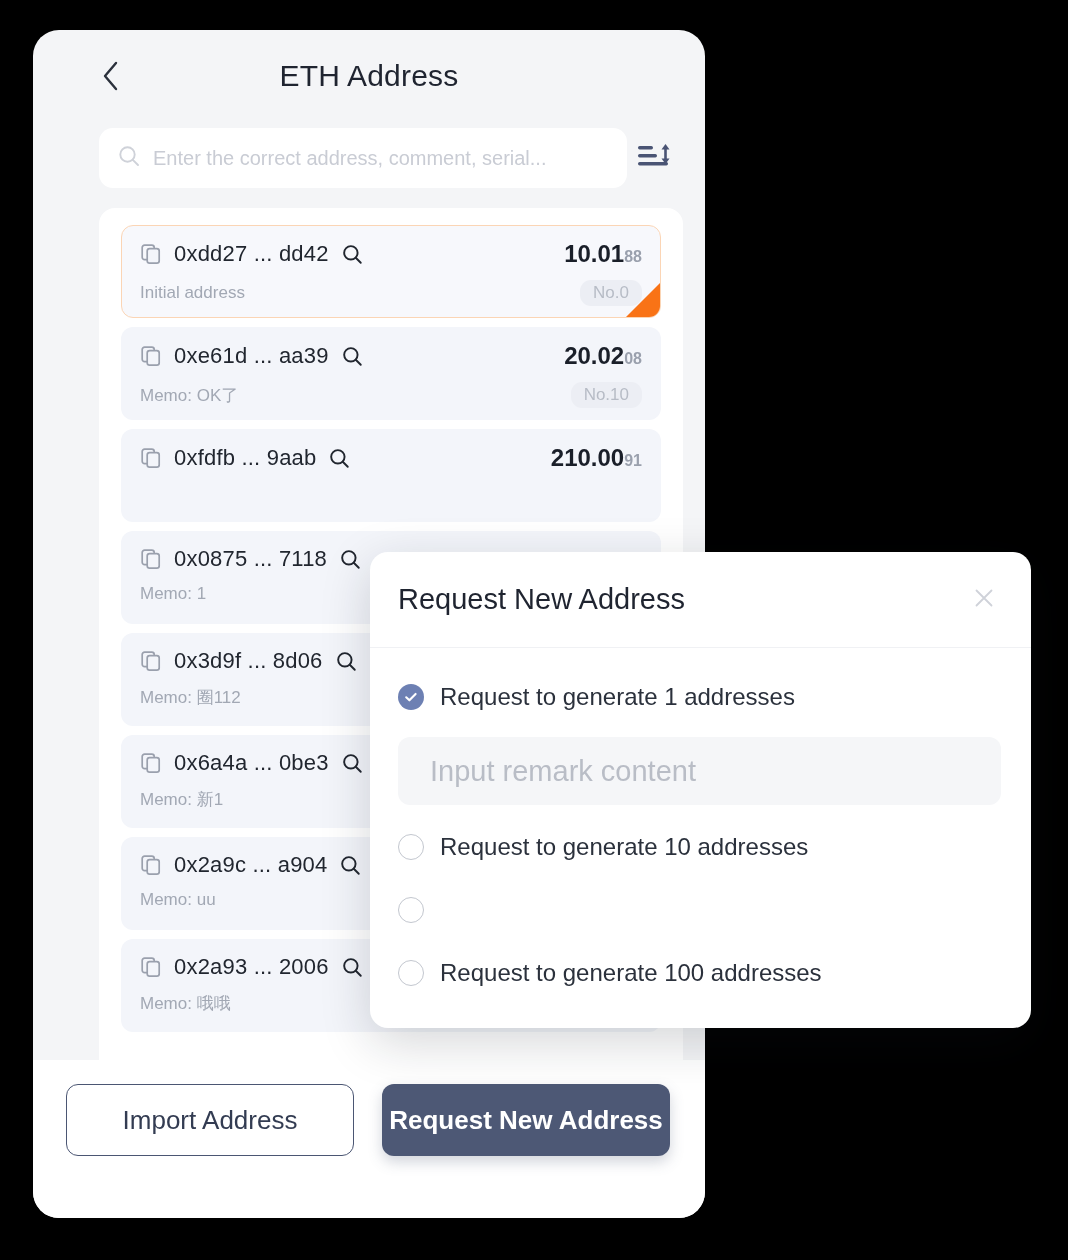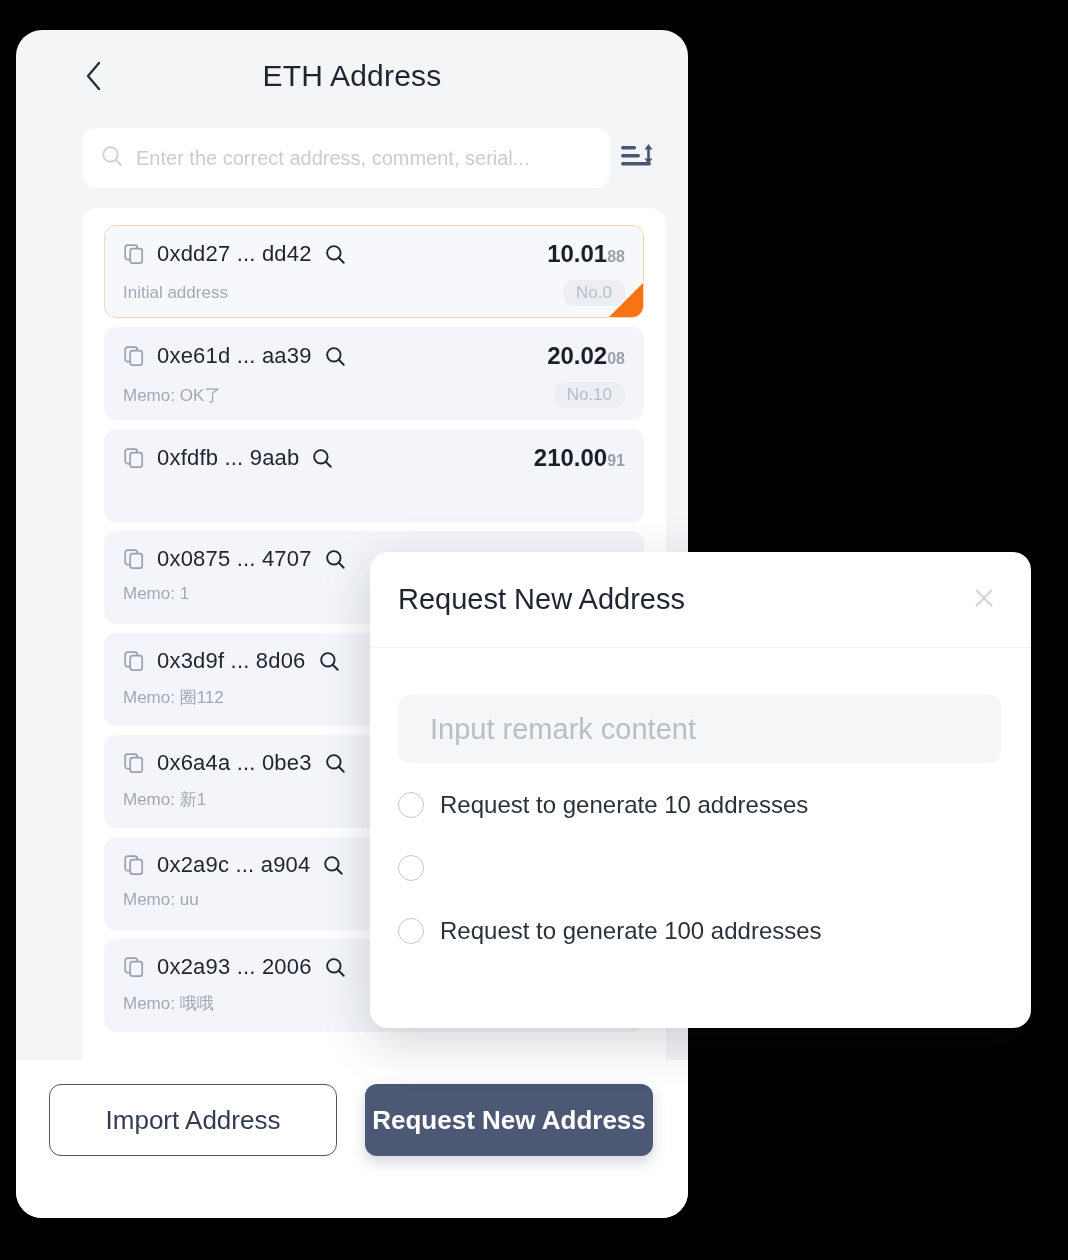--- a/index.html
+++ b/index.html
@@ -6,21 +6,21 @@
   html, body {
     width: 1068px; height: 1260px;
     background: #000;
     font-family: "Liberation Sans", sans-serif;
     overflow: hidden;
   }
 
   
   #phone {
     position: absolute;
-    left: 16px; top: 30px;
+    left: 33px; top: 30px;
     width: 672px; height: 1188px;
     background: #f4f5f7;
     border-radius: 26px;
     overflow: hidden;
     display: flex;
     flex-direction: column;
   }
 
   
   #header {
@@ -373,21 +373,21 @@
           </div>
         </div>
         <div class="addr-card">
           <div class="card-top">
             <span class="copy-icon">
               <svg width="22" height="22" viewBox="0 0 22 22" fill="none">
                 <rect x="2.2" y="2.2" width="12" height="14.5" rx="2.4" stroke="#9aa0ad" stroke-width="1.7"></rect>
                 <rect x="7.2" y="5.6" width="12" height="14.5" rx="2.4" fill="#f3f5fa" stroke="#9aa0ad" stroke-width="1.7"></rect>
               </svg>
             </span>
-            <span class="addr-text">0x0875 ... 4707</span>
+            <span class="addr-text">0x0875 ... 7118</span>
             <span class="search-mini">
               <svg width="23" height="23" viewBox="0 0 24 24" fill="none">
                 <circle cx="10.3" cy="10.3" r="7" stroke="#21262f" stroke-width="2"></circle>
                 <path d="M15.4 15.4 L20.6 20.6" stroke="#21262f" stroke-width="2" stroke-linecap="round"></path>
               </svg>
             </span>
           </div>
           <div class="card-bot">
             <span class="memo">Memo: 1</span>
           </div>
@@ -488,20 +488,28 @@
     <div id="modal-close">
       <span>
         <svg width="24" height="24" viewBox="0 0 24 24" fill="none">
           <path d="M4.5 4.5 L19.5 19.5 M19.5 4.5 L4.5 19.5" stroke="#cfd2d9" stroke-width="1.8" stroke-linecap="round"></path>
         </svg>
       </span>
     </div>
   </div>
   <div id="modal-body">
 
+    <div class="opt-row">
+      <span class="radio-on">
+        <svg width="16" height="16" viewBox="0 0 16 16" fill="none">
+          <path d="M3.2 8.3 L6.4 11.3 L12.6 4.9" stroke="#fff" stroke-width="2.1" stroke-linecap="round" stroke-linejoin="round"></path>
+        </svg>
+      </span>
+      <span class="opt-label">Request to generate 1 addresses</span>
+    </div>
 
     <div id="remark-box">
       <input id="remark-input" type="text" placeholder="Input remark content" style="">
     </div>
 
     <div class="opt-gap"></div>
 
     <div class="opt-row">
       <span class="radio-off"></span>
       <span class="opt-label">Request to generate 10 addresses</span>

